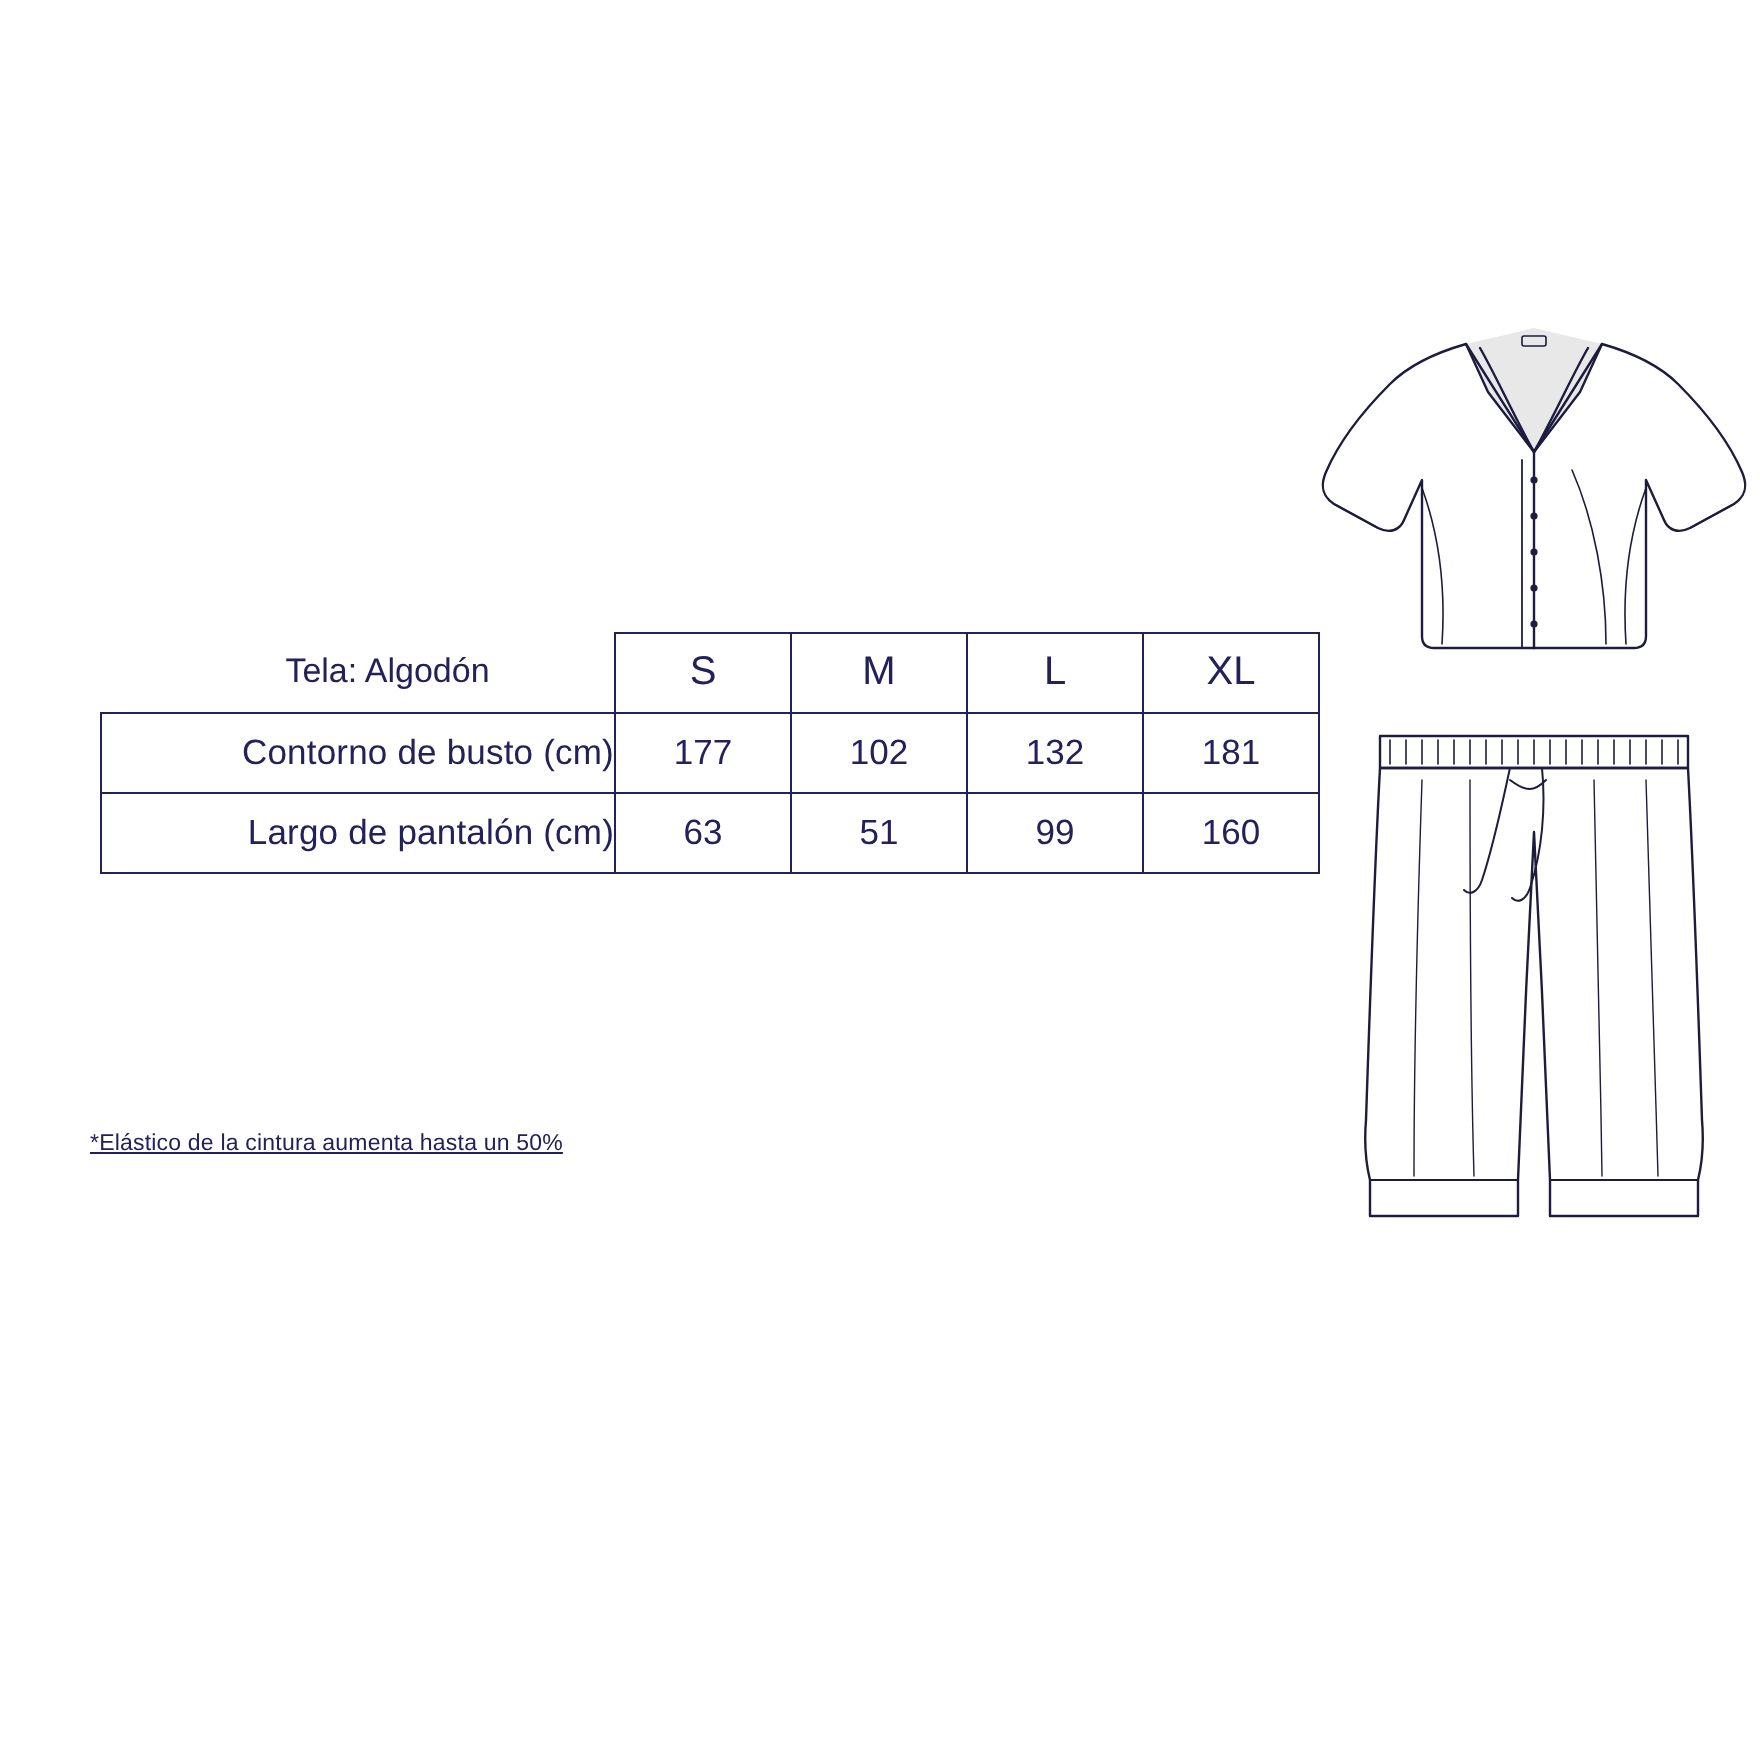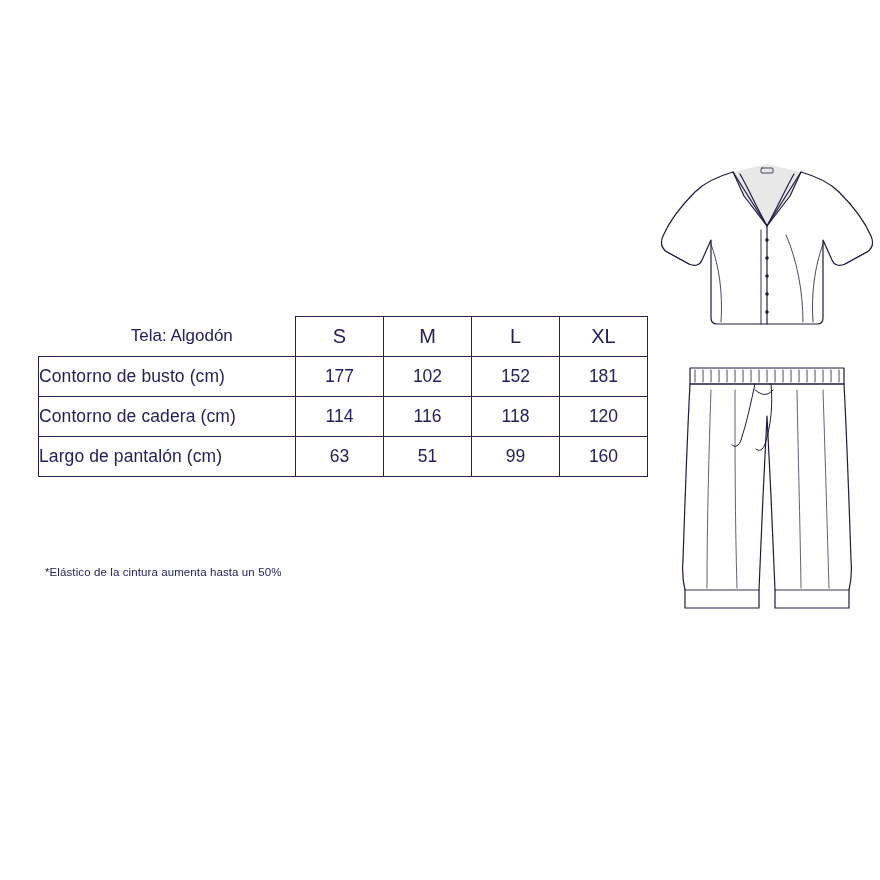--- a/index.html
+++ b/index.html
@@ -20,31 +20,32 @@
   #size-chart {
     position: absolute;
     left: 38px;
     top: 316px;
     width: 610px;
   }
   table.sizes {
     border-collapse: collapse;
     width: 610px;
     table-layout: fixed;
+    margin-left: 12px;
   }
   table.sizes td {
     border: 1.5px solid #23215a;
     height: 39px;
     font-size: 17.5px;
     color: #23215a;
     padding: 0;
     vertical-align: middle;
   }
   td.label-cell {
-    text-align: left;
+    text-align: right;
     padding-left: 10px;
     width: 262px;
     font-size: 17px;
     letter-spacing: 0.1px;
   }
   td.size-col {
     text-align: center;
     width: 87px;
     font-size: 19px;
   }
@@ -58,20 +59,21 @@
   tr.head-row td.size-col {
     font-size: 20px;
   }
   .footnote {
     position: absolute;
     left: 45px;
     top: 566px;
     font-size: 11.5px;
     color: #23215a;
     letter-spacing: 0.1px;
+    text-decoration: underline;
   }
 
   
   #garment-illustration {
     position: absolute;
     left: 655px;
     top: 140px;
     width: 225px;
     height: 510px;
   }
@@ -90,33 +92,26 @@
         <td class="size-col">S</td>
         <td class="size-col">M</td>
         <td class="size-col">L</td>
         <td class="size-col">XL</td>
       </tr>
 
       <tr>
         <td class="label-cell">Contorno de busto (cm)</td>
         <td class="size-col">177</td>
         <td class="size-col">102</td>
-        <td class="size-col">152</td>
+        <td class="size-col">132</td>
         <td class="size-col">181</td>
       </tr>
 
 
 
-      <tr>
-        <td class="label-cell">Contorno de cadera (cm)</td>
-        <td class="size-col">114</td>
-        <td class="size-col">116</td>
-        <td class="size-col">118</td>
-        <td class="size-col">120</td>
-      </tr>
 
       <tr>
         <td class="label-cell">Largo de pantalón (cm)</td>
         <td class="size-col">63</td>
         <td class="size-col">51</td>
         <td class="size-col">99</td>
         <td class="size-col">160</td>
       </tr>
     </tbody>
   </table>

